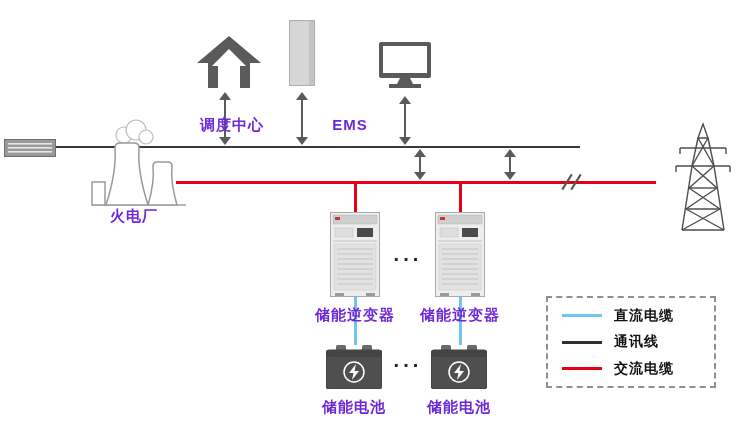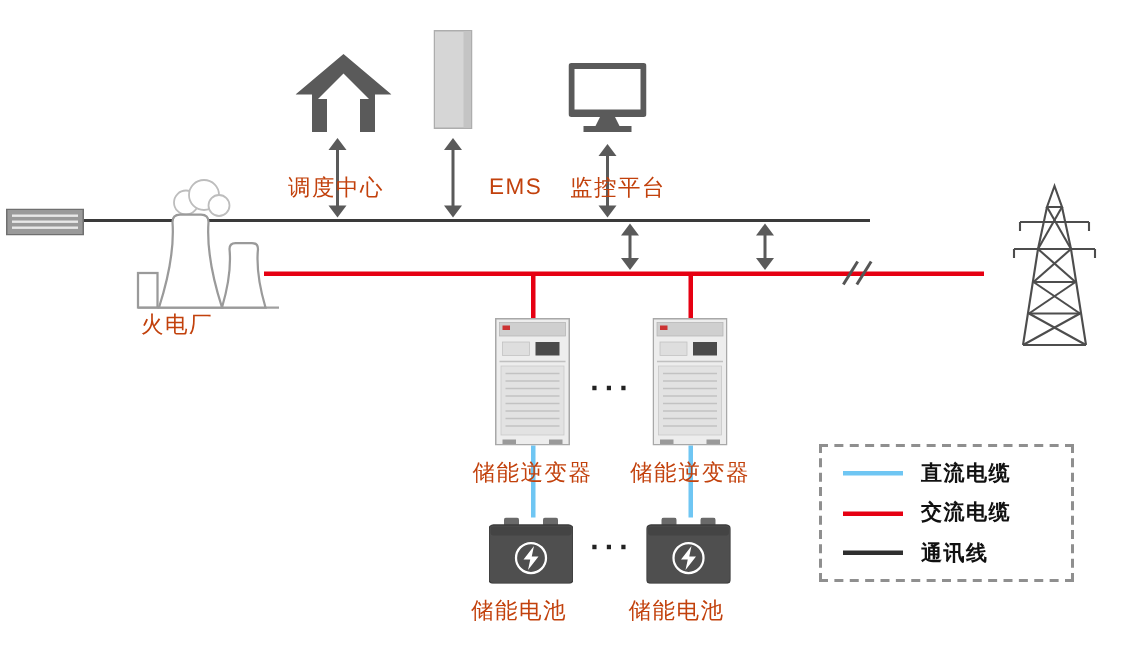--- a/index.html
+++ b/index.html
@@ -1,19 +1,19 @@
 <!DOCTYPE html>
 <html><head>
 <meta charset="utf-8">
 <style>
   html,body{margin:0;padding:0;background:#fff;}
   .canvas{position:relative;width:752px;height:437px;background:#ffffff;overflow:hidden;
           font-family:"Liberation Sans","DejaVu Sans",sans-serif;}
   .abs{position:absolute;}
-  .node-label{position:absolute;font-size:15px;color:#c2410c;font-weight:400;letter-spacing:1px;}
+  .node-label{position:absolute;text-align:center;font-size:15px;color:#6d28d9;font-weight:700;letter-spacing:1px;}
   .hline{position:absolute;height:2px;}
   .vline{position:absolute;width:2px;}
   
   .varrow{position:absolute;width:12px;}
   .varrow .shaft{position:absolute;left:50%;top:6px;bottom:6px;width:2px;transform:translateX(-50%);background:#5a5a5a;}
   .varrow::before{content:"";position:absolute;top:0;left:50%;transform:translateX(-50%);
     border-left:6px solid transparent;border-right:6px solid transparent;border-bottom:8px solid #5a5a5a;}
   .varrow::after{content:"";position:absolute;bottom:0;left:50%;transform:translateX(-50%);
     border-left:6px solid transparent;border-right:6px solid transparent;border-top:8px solid #5a5a5a;}
   .break-mark{position:absolute;width:2px;height:18px;background:#555;transform:rotate(32deg);}
@@ -87,21 +87,20 @@
 
   <svg class="abs" style="left:379px;top:42px;" width="52" height="48" viewBox="0 0 52 48">
     <rect x="0" y="0" width="52" height="36" rx="2" fill="#5a5a5a"></rect>
     <rect x="4" y="4" width="44" height="27" fill="#ffffff"></rect>
     <path d="M21 36 L31 36 L34 42 L18 42 Z" fill="#5a5a5a"></path>
     <rect x="10" y="42" width="32" height="4" fill="#5a5a5a"></rect>
   </svg>
 
   <div class="node-label" style="left:192px;top:116px;width:80px;">调度中心</div>
   <div class="node-label" style="left:326px;top:116px;width:48px;">EMS</div>
-  <div class="node-label" style="left:380px;top:116px;width:80px;">监控平台</div>
 
   <svg class="abs" style="left:330px;top:212px;" width="50" height="85" viewBox="0 0 50 85">
     <rect x="0.5" y="0.5" width="49" height="84" fill="#ededed" stroke="#a8a8a8"></rect>
     <rect x="3" y="3" width="44" height="9" fill="#cfcfcf" stroke="#b5b5b5" stroke-width="0.5"></rect>
     <rect x="5" y="5" width="5" height="3" fill="#cc3333"></rect>
     <rect x="5" y="16" width="18" height="9" fill="#dedede" stroke="#c0c0c0" stroke-width="0.5"></rect>
     <rect x="27" y="16" width="16" height="9" fill="#4a4a4a"></rect>
     <line x1="3" y1="29" x2="47" y2="29" stroke="#c0c0c0"></line>
     <rect x="4" y="32" width="42" height="46" fill="#e2e2e2" stroke="#c6c6c6" stroke-width="0.5"></rect>
     <g stroke="#c2c2c2" stroke-width="1">
@@ -190,22 +189,22 @@
       <line x1="10" y1="108" x2="52" y2="108"></line>
     </g>
   </svg>
 
   <div class="legend">
     <div class="legend-row">
       <div class="legend-swatch" style="background: rgb(111, 198, 243);"></div>
       <div class="legend-label">直流电缆</div>
     </div>
     <div class="legend-row">
+      <div class="legend-swatch" style="background: rgb(47, 47, 47);"></div>
+      <div class="legend-label">通讯线</div>
+    </div>
+    <div class="legend-row">
       <div class="legend-swatch" style="background: rgb(230, 0, 18);"></div>
       <div class="legend-label">交流电缆</div>
     </div>
-    <div class="legend-row">
-      <div class="legend-swatch" style="background: rgb(47, 47, 47);"></div>
-      <div class="legend-label">通讯线</div>
-    </div>
   </div>
 
 </div>
 
 </body></html>

